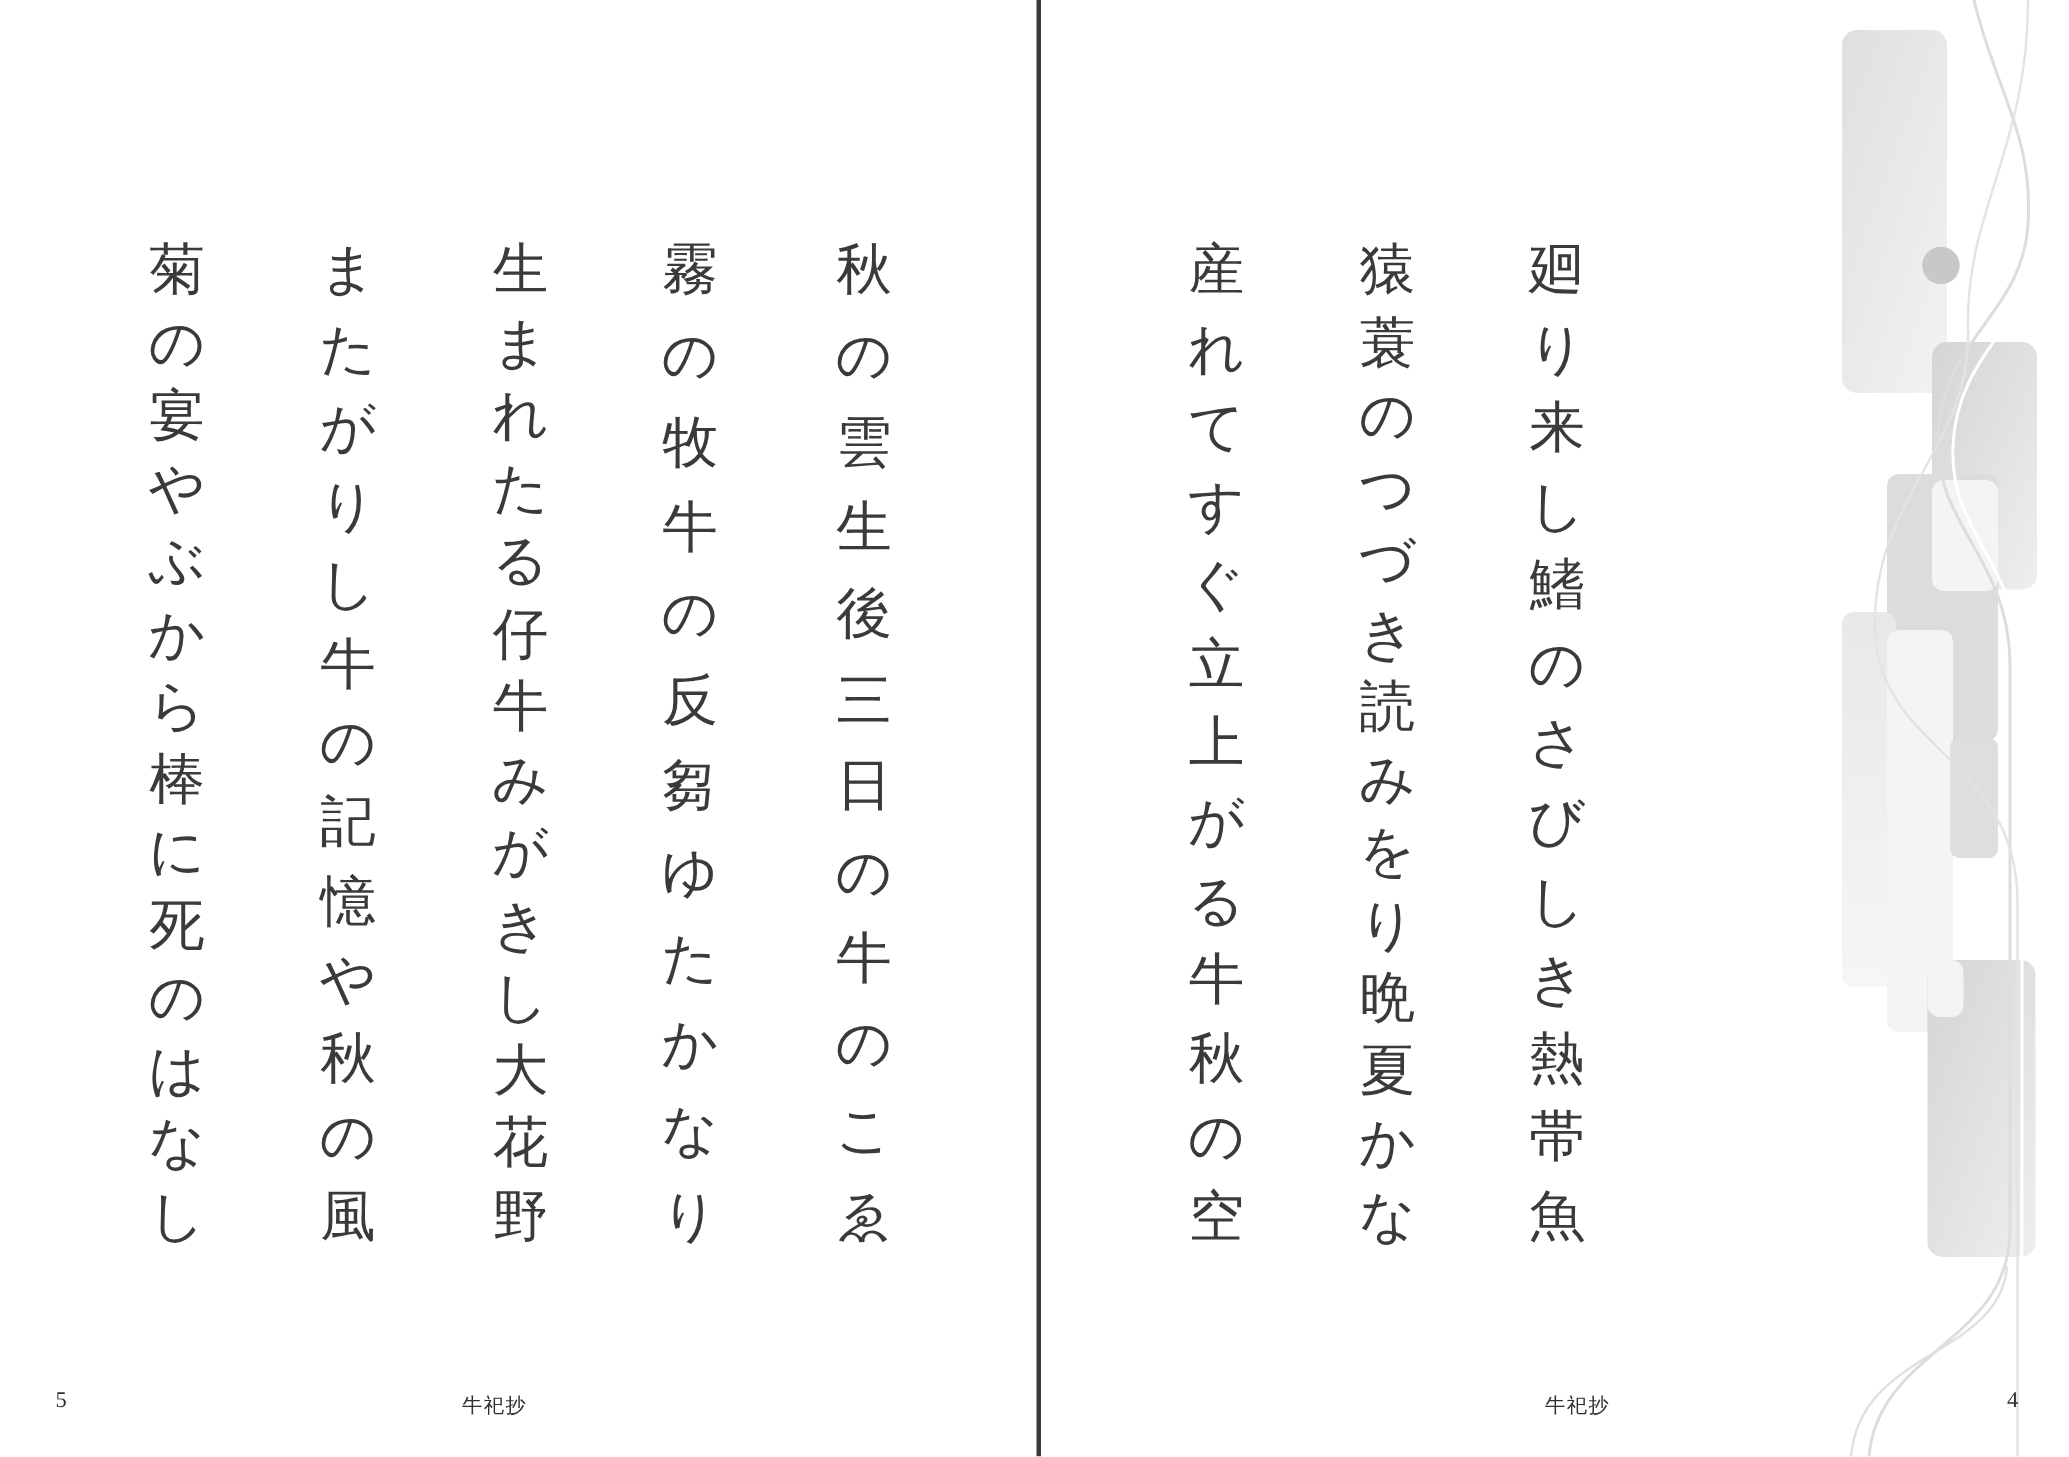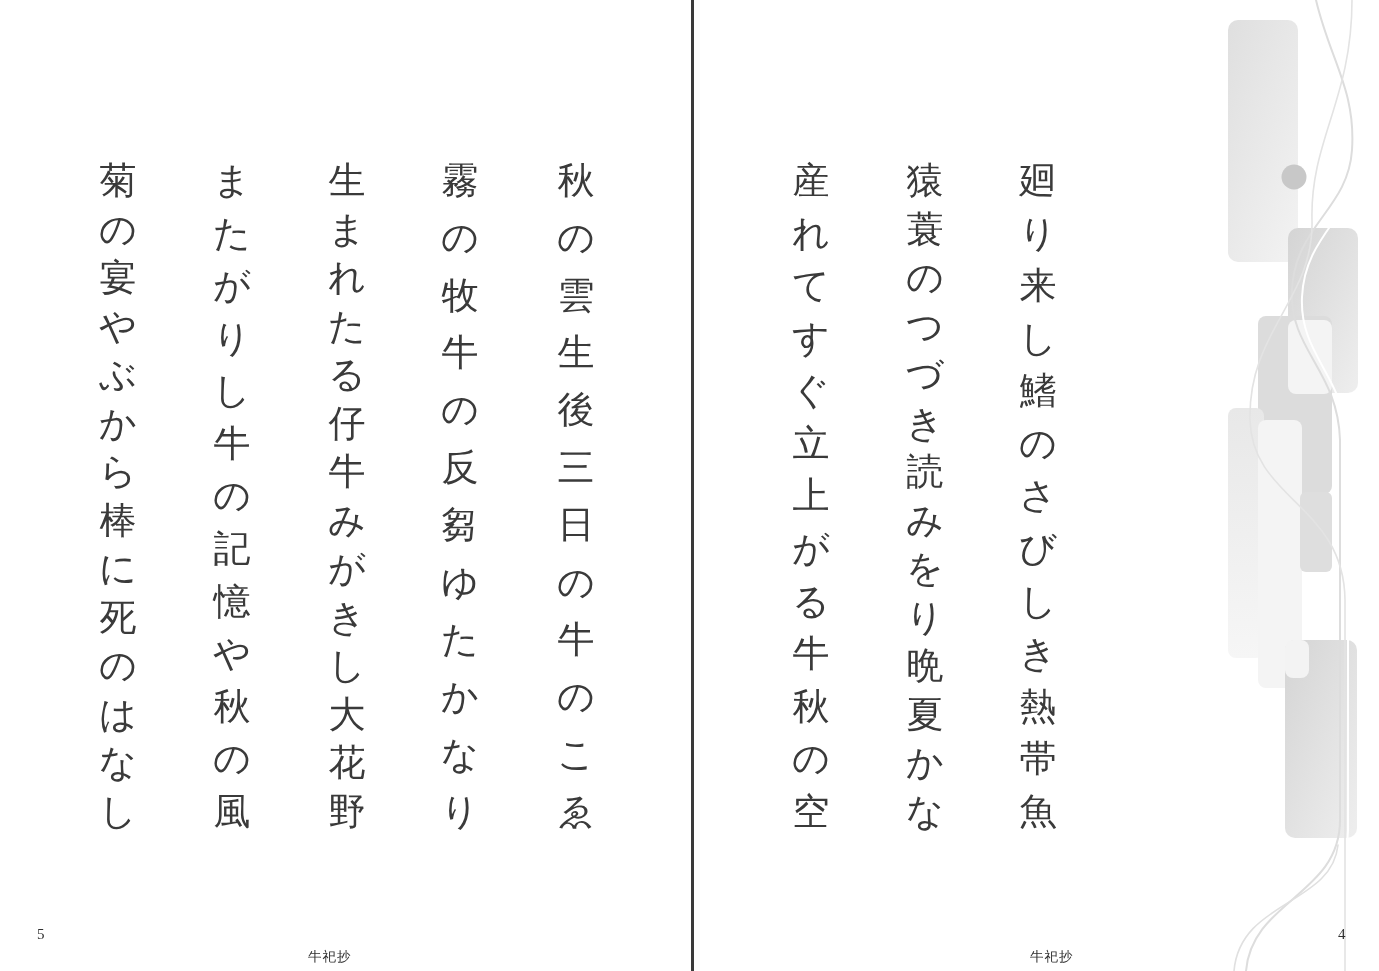--- a/index.html
+++ b/index.html
@@ -28,21 +28,21 @@
     flex-direction: column;
     justify-content: space-between;
     align-items: center;
     text-align: center;
   }
   .vcol .ch { display: block; line-height: 1; }
 
   .haiku-col { top: 162px; height: 668px; width: 44px; font-size: 37px; }
 
   .footer-text {
-    position: absolute; top: 948px;
+    position: absolute; top: 928px;
     font-family: "Liberation Sans", "DejaVu Sans", sans-serif;
     font-size: 13.5px; color: #2f2f2f; letter-spacing: 1px;
   }
   .page-num {
     position: absolute; top: 926px;
     font-family: "Liberation Serif", "DejaVu Serif", serif;
     font-size: 15px; color: #2f2f2f;
   }
   .pn-left  { left: 37px; }
   .ft-left  { left: 308px; }

